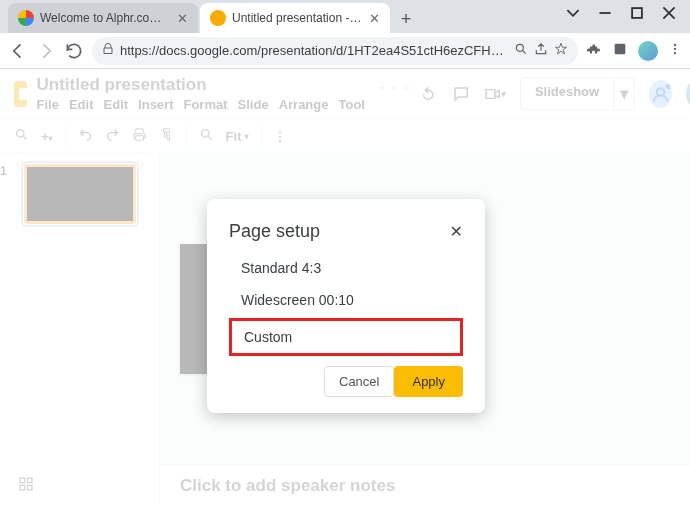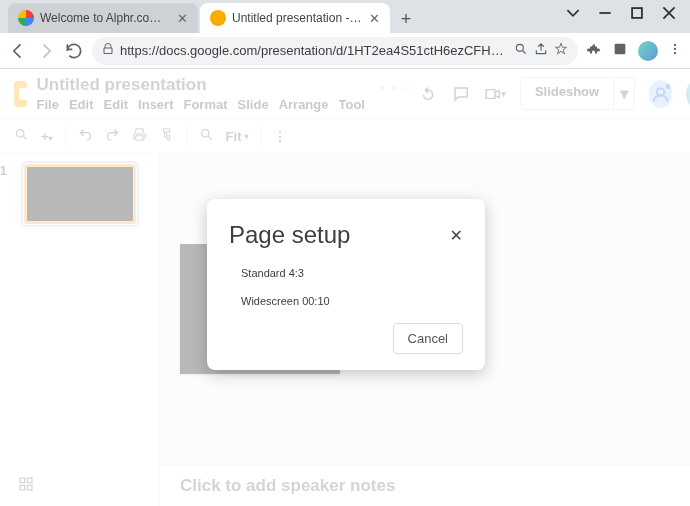--- a/index.html
+++ b/index.html
@@ -59,24 +59,24 @@
 .chevron-toggle { position: absolute; right: 280px; top: 140px; color: #888; font-size: 11px; }
 
 .speaker-notes { height: 42px; border-top: 1px solid #e8eaed; display: flex; align-items: center; padding: 0 20px; background: #fff; }
 .speaker-text { font-size: 17px; color: #666; }
 .grid-btn { position: absolute; bottom: 10px; left: 18px; color: #5f6368; }
 
 .overlay { position: absolute; inset: 69px 0 0 0; background: rgba(255,255,255,0.72); pointer-events: none; }
 
 .dialog { position: absolute; left: 207px; top: 199px; width: 278px; background: #fff; border-radius: 8px; box-shadow: 0 4px 16px rgba(0,0,0,0.22); padding: 22px 22px 16px; z-index: 10; }
 .dlg-hdr { display: flex; justify-content: space-between; align-items: center; margin-bottom: 10px; }
-.dlg-title { font-size: 24px; color: #3c4043; }
+.dlg-title { font-size: 18px; color: #3c4043; }
 .dlg-close { color: #444; font-size: 16px; }
 .dlg-options { display: flex; flex-direction: column; }
-.dlg-opt { padding: 8px 12px; font-size: 11px; color: #3c4043; cursor: pointer; }
+.dlg-opt { padding: 8px 12px; font-size: 14px; color: #3c4043; cursor: pointer; }
 .dlg-opt.highlighted { border: 3px solid #e62222; margin: 2px 0; }
 .dlg-actions { display: flex; justify-content: flex-end; margin-top: 8px; }
 .btn-cancel { background: #fff; border: 1px solid #ddd; padding: 7px 14px; border-radius: 4px; font-size: 13px; color: #555; }
 .btn-apply { background: #fbbc04; border: none; padding: 7px 18px; border-radius: 4px; font-size: 13px; color: #333; }
 
 svg { width: 100%; height: 100%; }
 </style>
 </head>
 <body>
 
@@ -276,17 +276,19 @@
 <div class="overlay"></div>
 
 <div class="dialog">
   <div class="dlg-hdr">
     <div class="dlg-title">Page setup</div>
     <div class="dlg-close">✕</div>
   </div>
   <div class="dlg-options">
     <div class="dlg-opt">Standard 4:3</div>
     <div class="dlg-opt">Widescreen 00:10</div>
+    <div class="dlg-opt highlighted">Custom</div>
   </div>
   <div class="dlg-actions">
     <button class="btn-cancel">Cancel</button>
+    <button class="btn-apply">Apply</button>
   </div>
 </div>
 
 </body></html>

